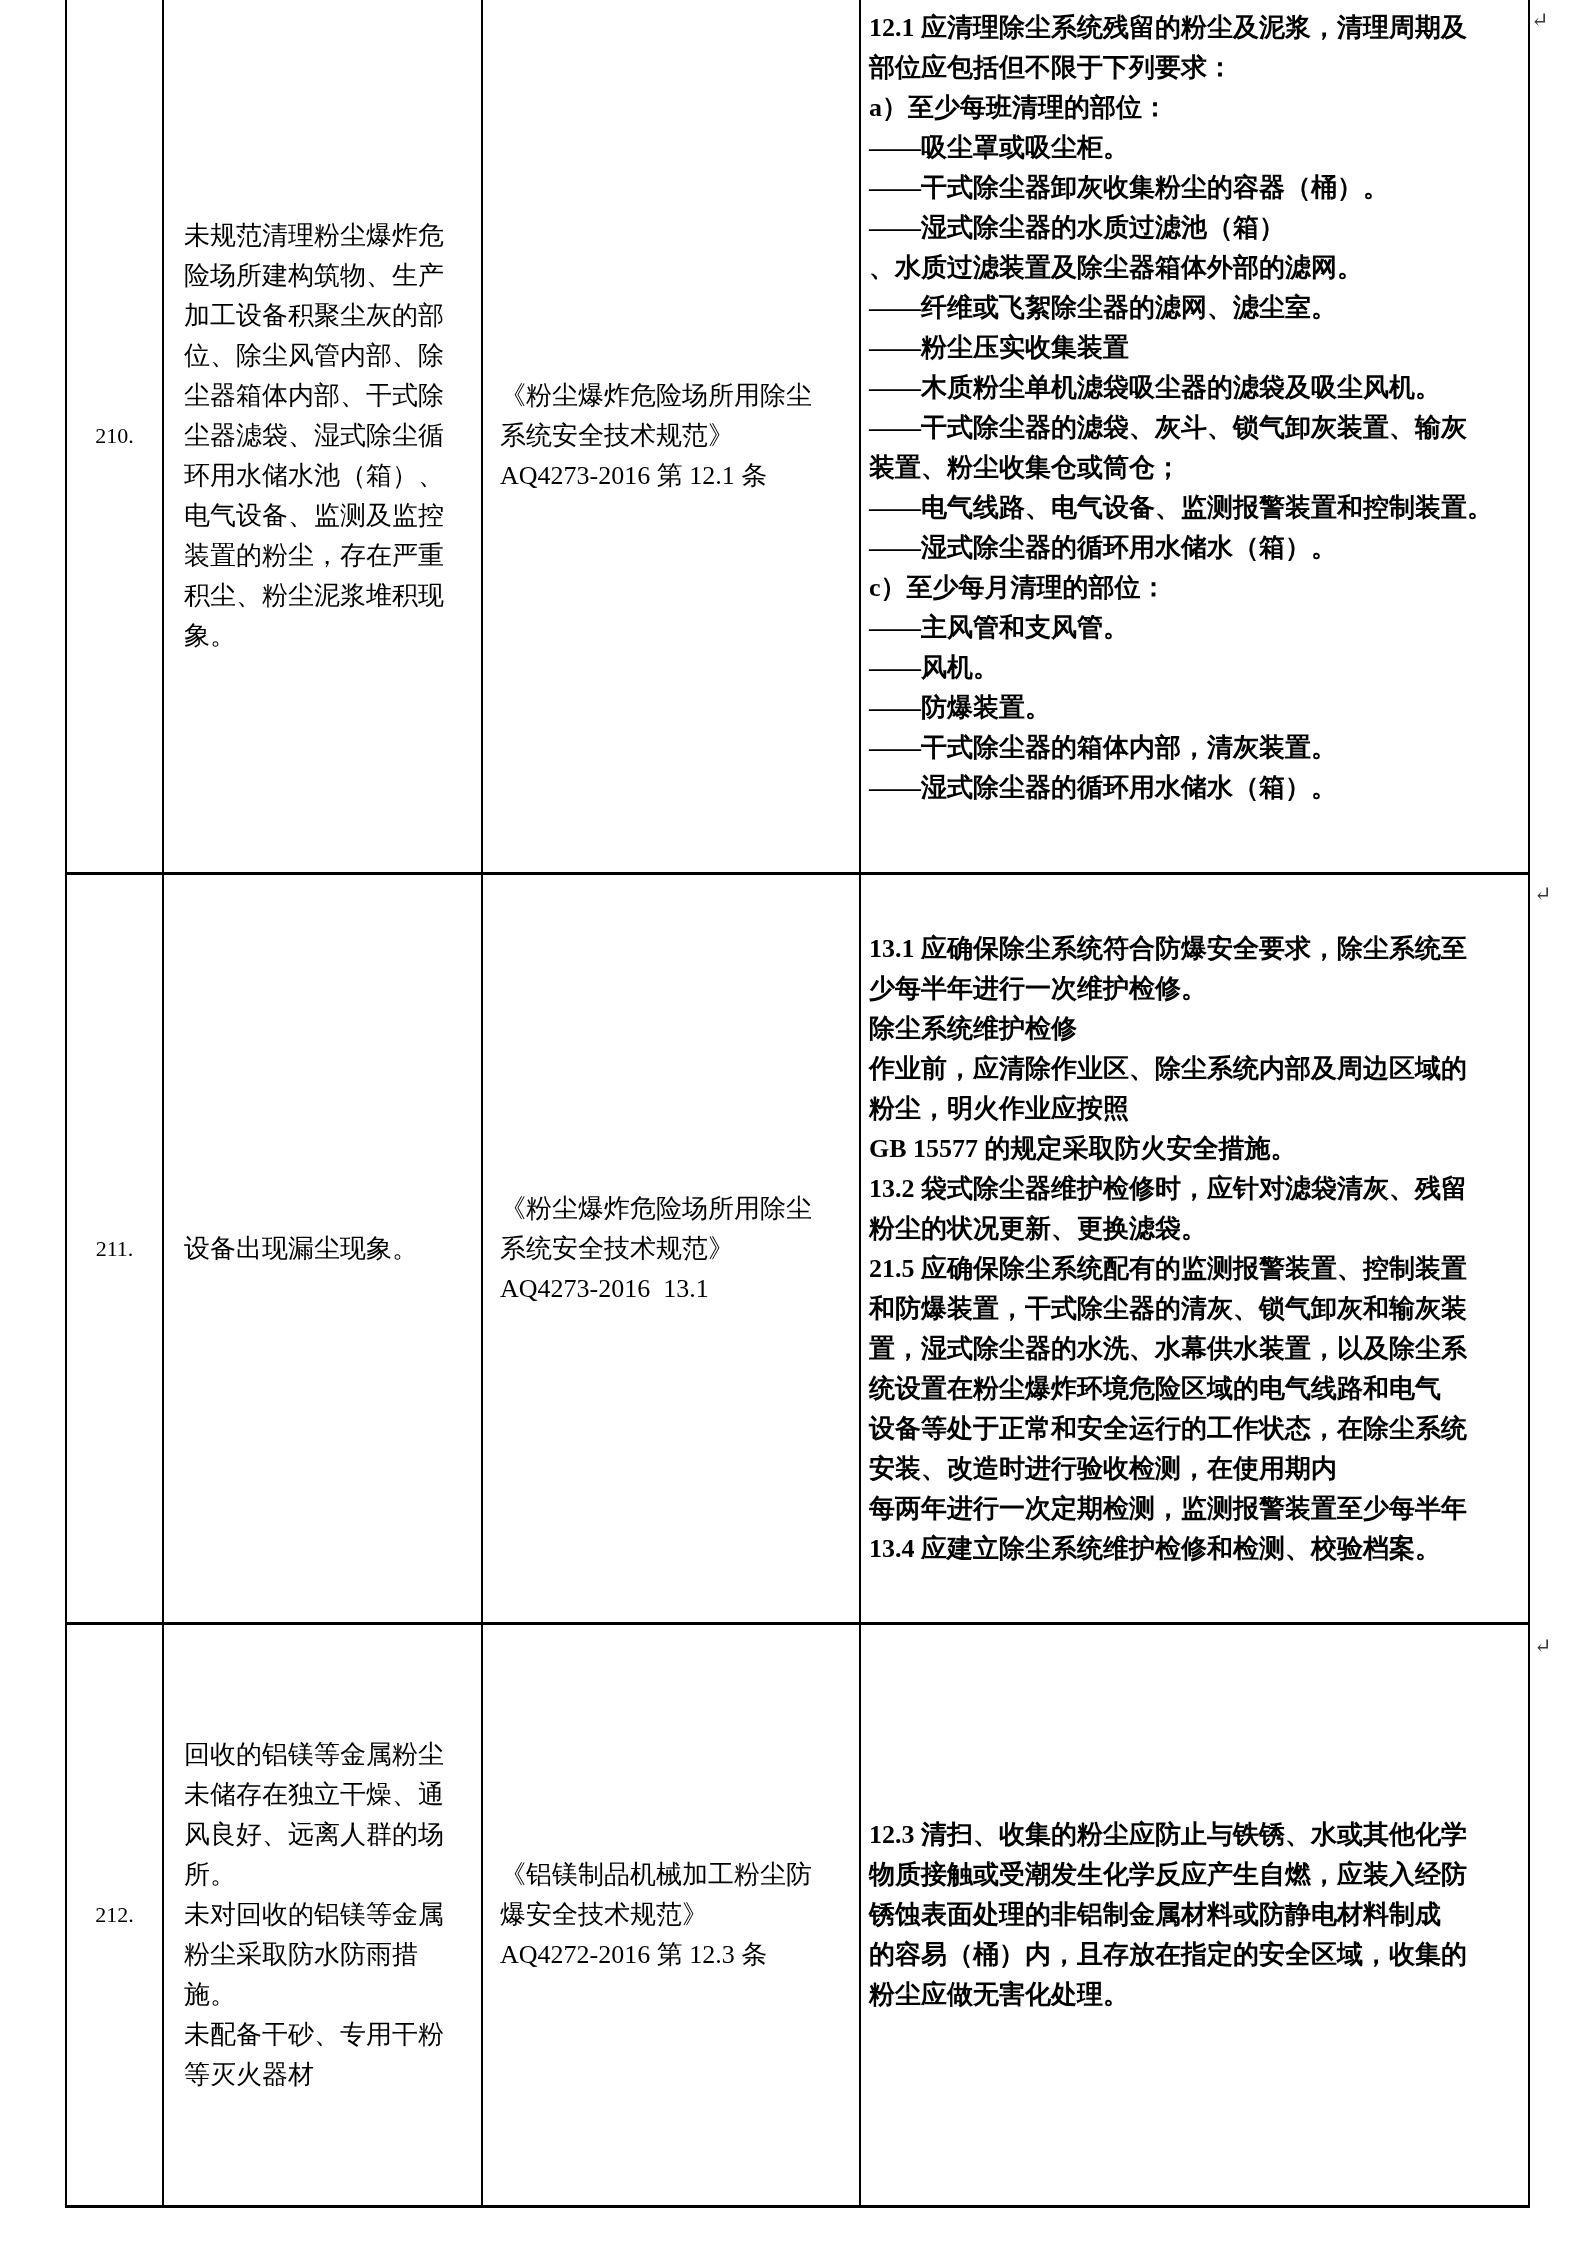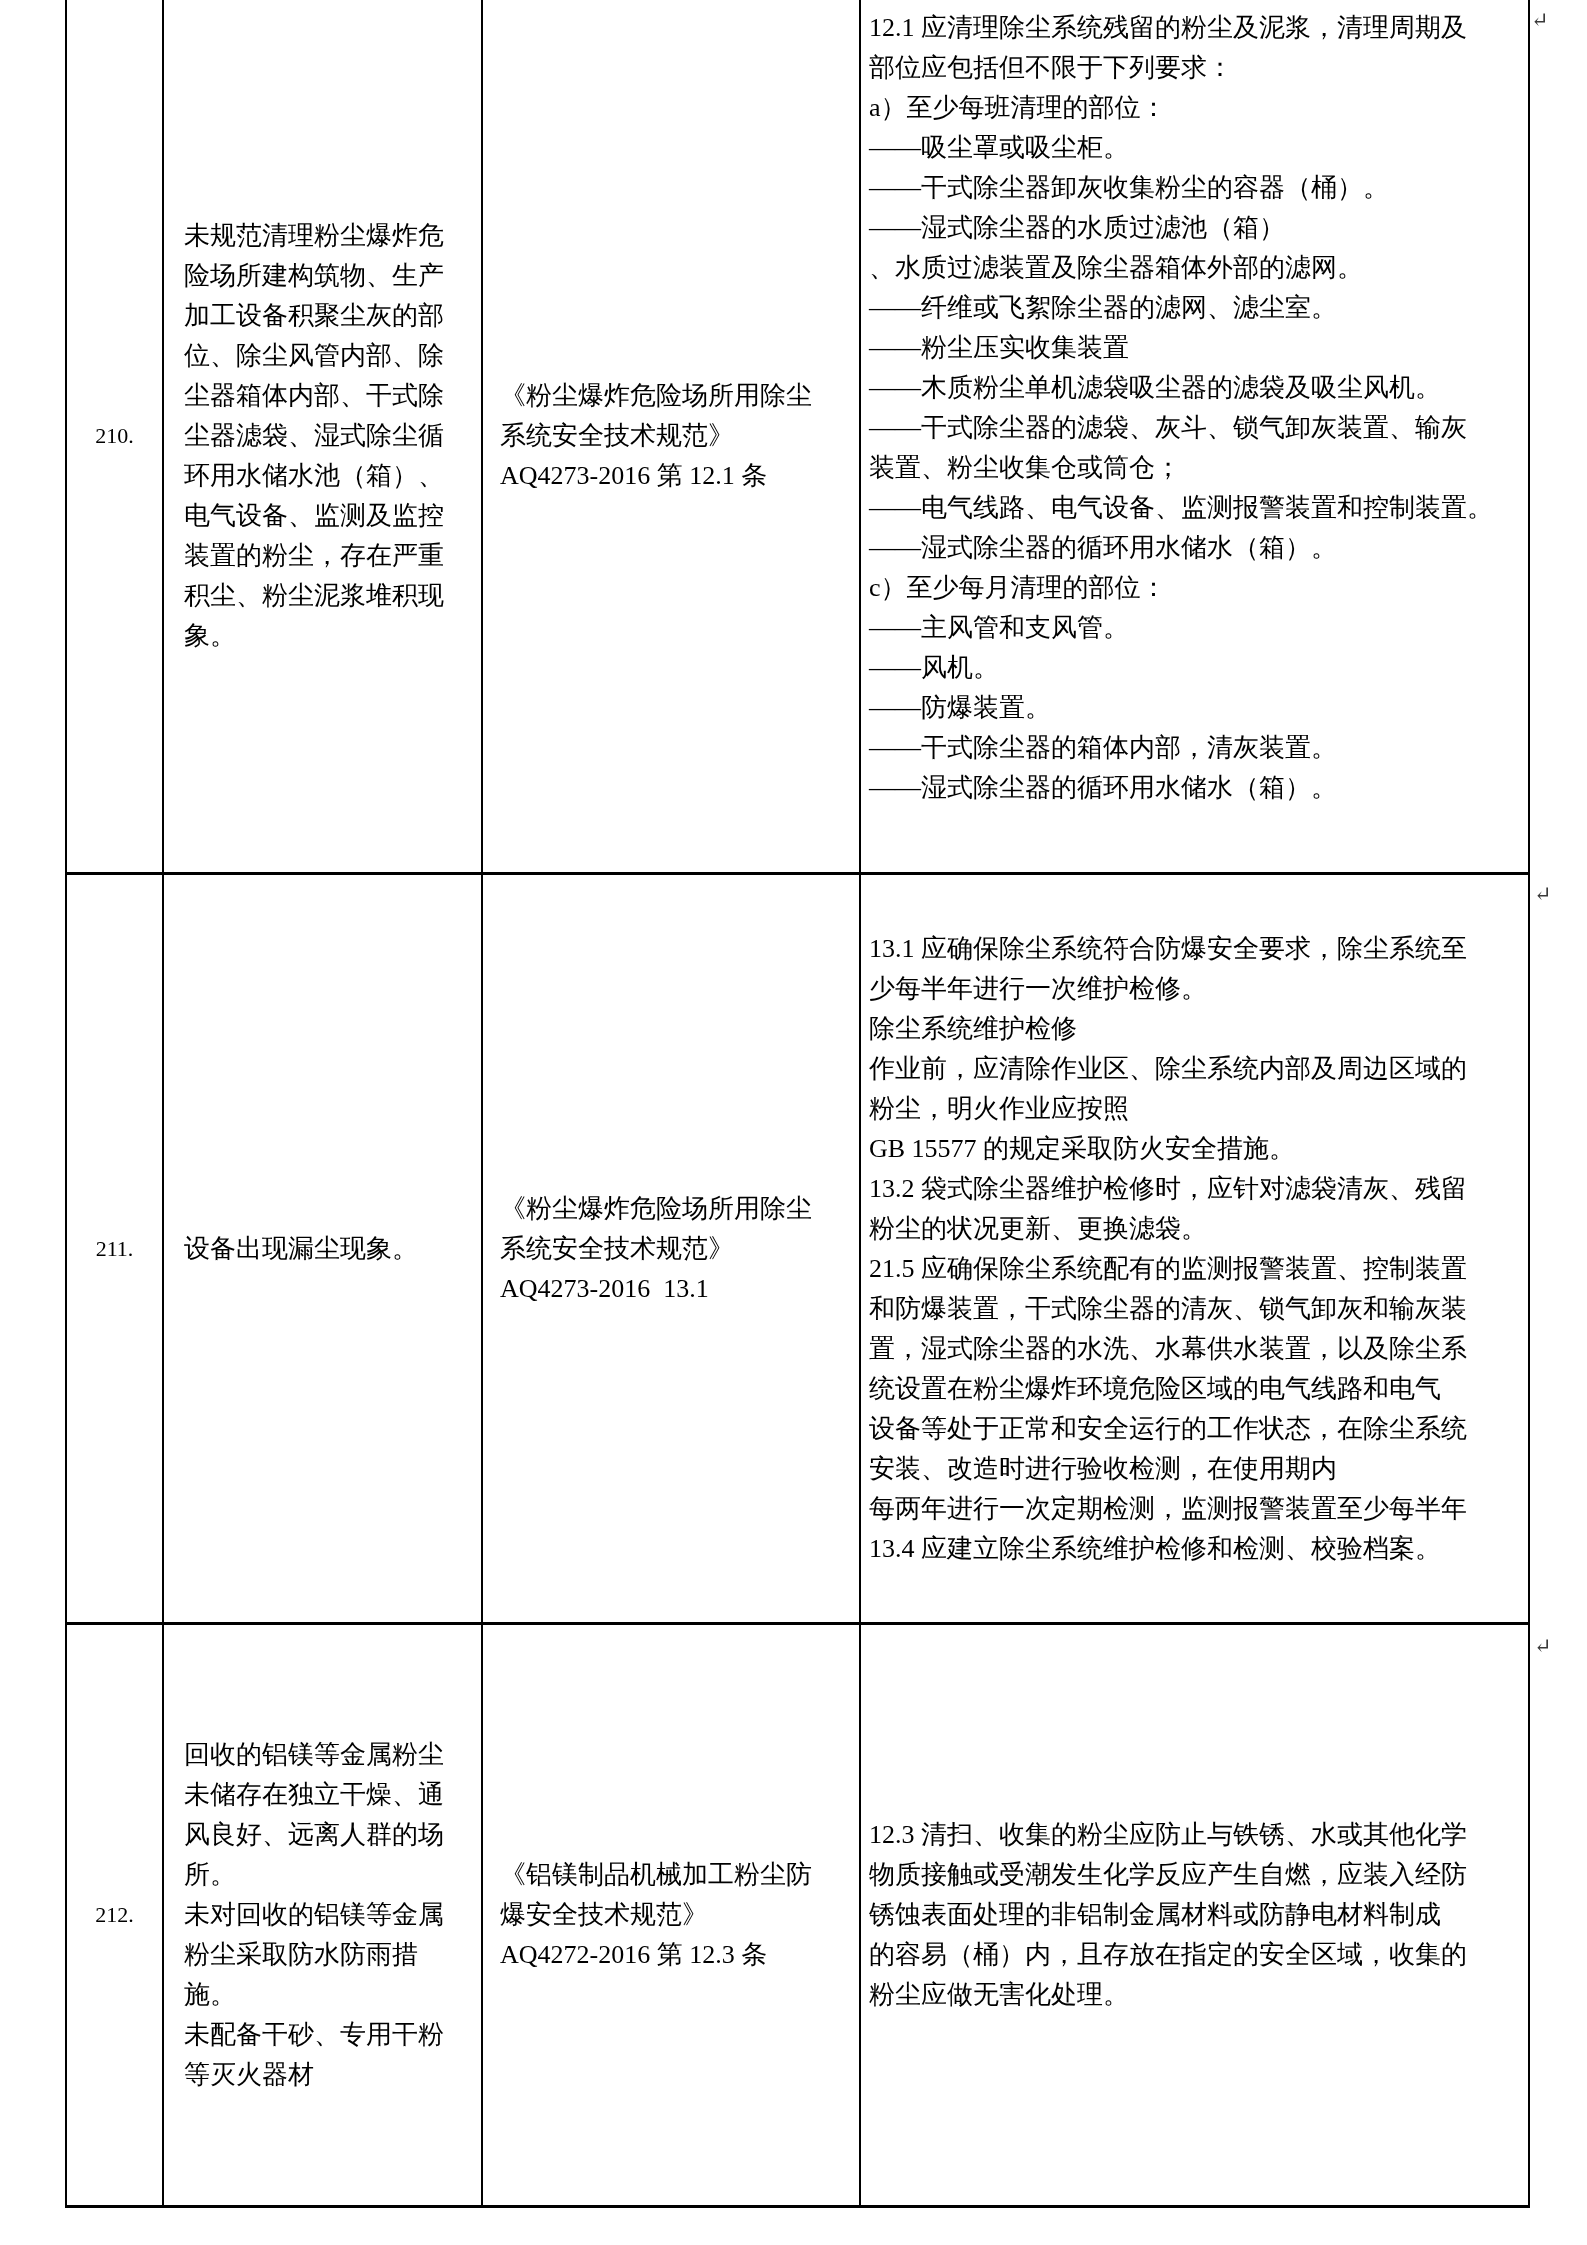--- a/index.html
+++ b/index.html
@@ -43,20 +43,21 @@
     padding: 0 16px 0 20px;
     text-align: left;
   }
   .cell.basis {
     padding: 0 10px 0 17px;
     text-align: left;
   }
   .cell.req {
     padding: 8px 10px 8px 8px;
     text-align: left;
+    font-weight: bold;
   }
   .cell.req.top {
     justify-content: flex-start;
   }
   .line {
     height: 40px;
     line-height: 40px;
     white-space: pre;
   }
   .num-label {

